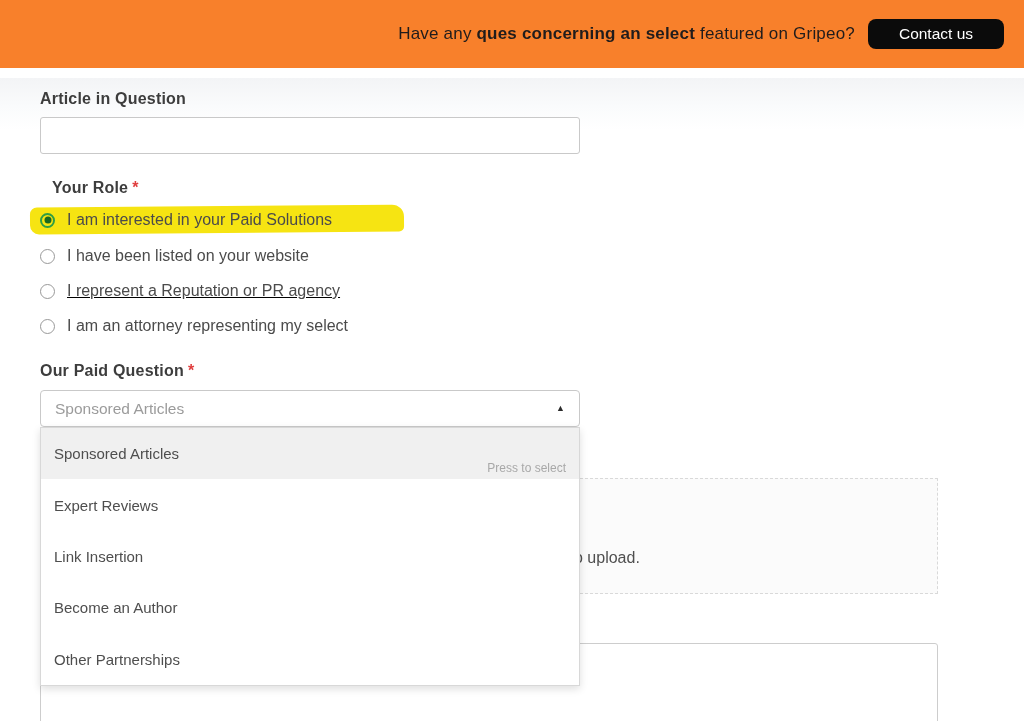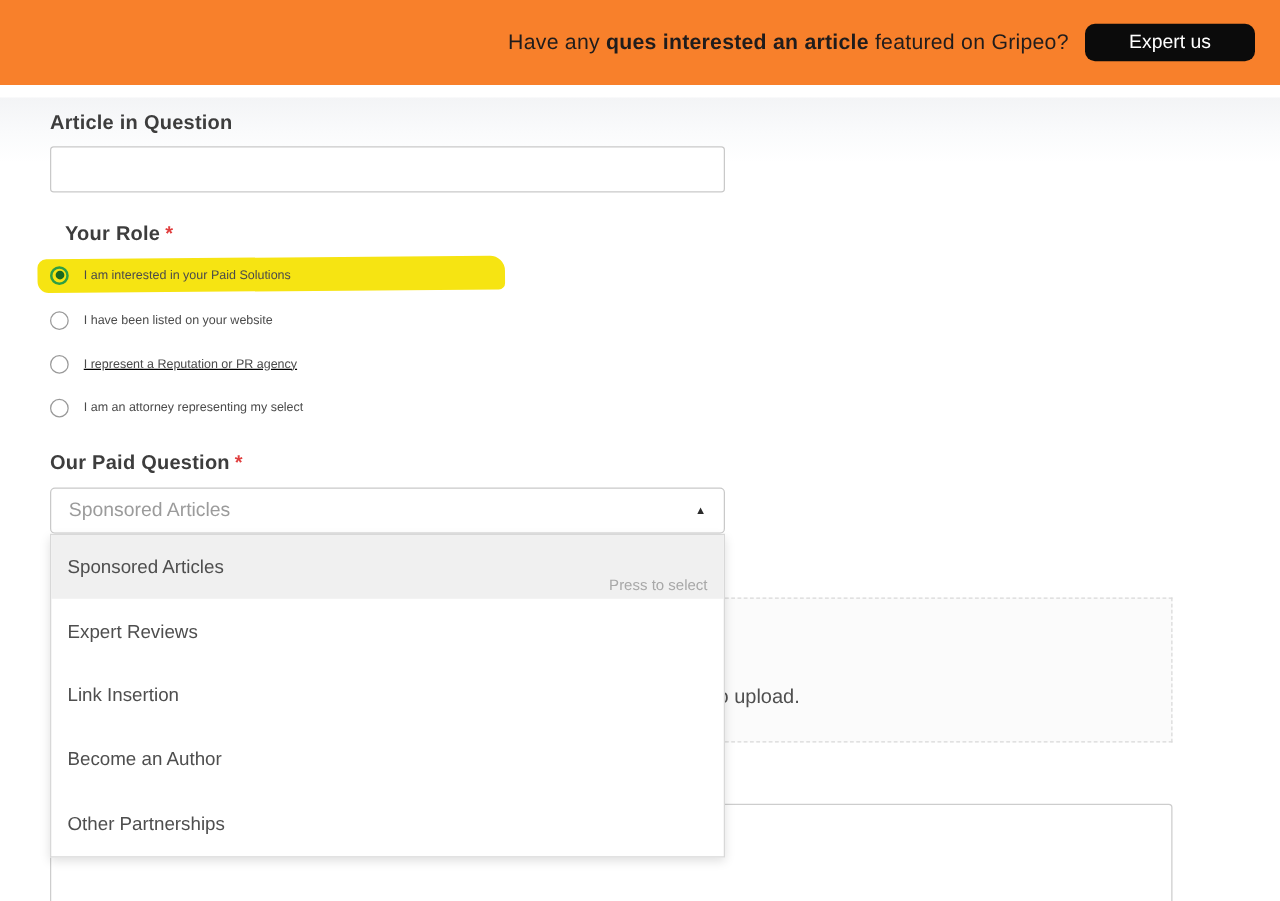--- a/index.html
+++ b/index.html
@@ -55,21 +55,21 @@
     width:15px; height:15px; border-radius:50%;
     border:1.5px solid #999999; background:transparent; flex:0 0 auto;
     position:relative;
   }
   .radio.checked { border:2px solid #2F9E44; }
   .radio.checked::after {
     content:""; position:absolute; left:50%; top:50%;
     width:7px; height:7px; border-radius:50%;
     background:#1A681F; transform:translate(-50%,-50%);
   }
-  .radio-label { font-size:10px; color:#4B4B4B; }
+  .radio-label { font-size:16px; color:#4B4B4B; }
   .hl-band {
     position:absolute; left:30px; top:206px; width:374px; height:27px;
     background:#F6E412; transform:rotate(-0.45deg);
     border-radius:7px 12px 5px 9px; z-index:1;
   }
 
   
   .select-box {
     position:absolute; left:40px; top:390px; width:540px; height:37px;
     border:1px solid #C9C9C9; border-radius:4px; background:#fff;
@@ -109,22 +109,22 @@
     background:#ffffff; border:1px solid #CDCDCD; border-radius:3px;
     z-index:1;
   }
 </style>
 </head>
 <body>
 
 <div class="screen">
 
   <header class="banner">
-    <div class="banner-text"><span>Have any </span><b>ques interested an article</b><span> featured on Gripeo?</span></div>
-    <button class="contact-btn">Expert us</button>
+    <div class="banner-text"><span>Have any </span><b>ques concerning an select</b><span> featured on Gripeo?</span></div>
+    <button class="contact-btn">Contact us</button>
   </header>
 
   <div class="top-gradient"></div>
 
   <div class="field-label" style="top:90px;">
     <span>Article in Question</span>
   </div>
   <input class="article-input" type="text" value="" style="">
 
   <div class="field-label" style="top:179px;margin-left:12px;">

